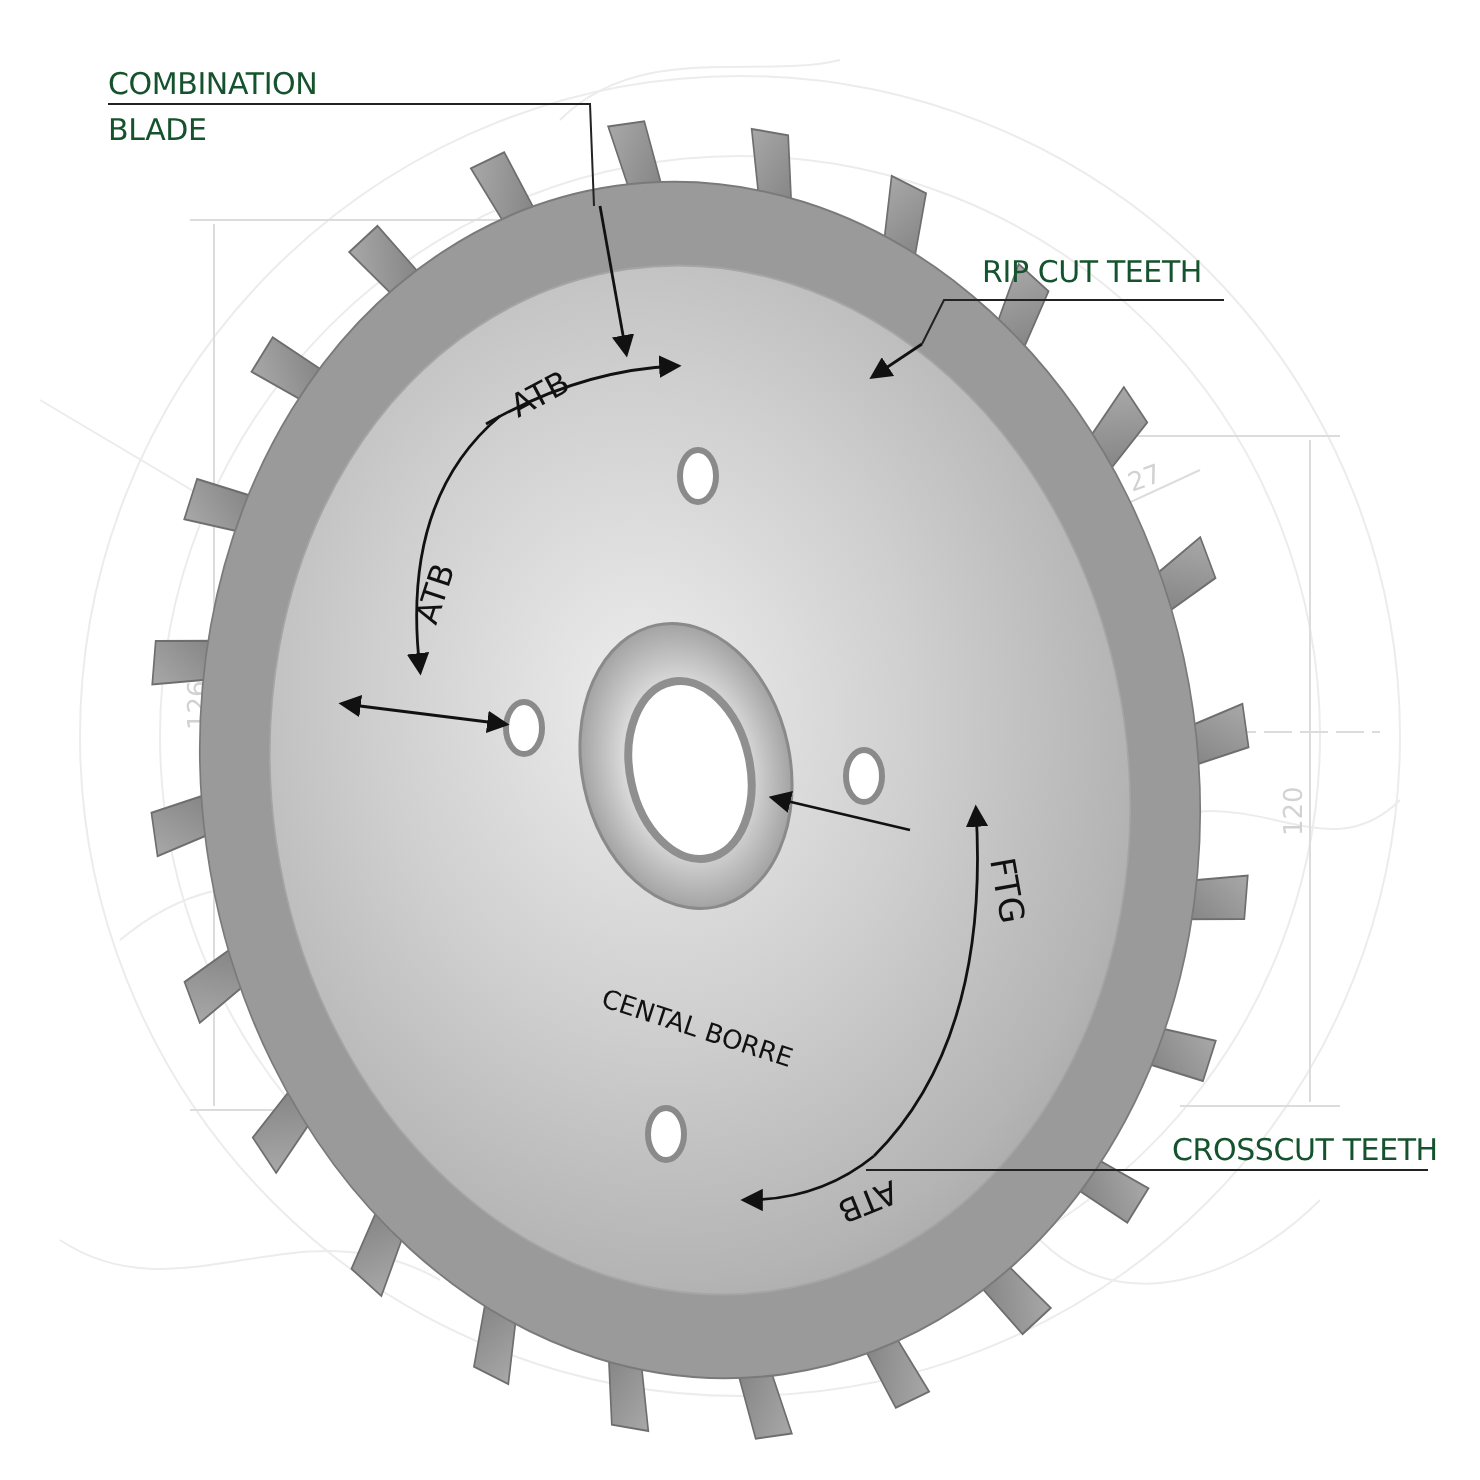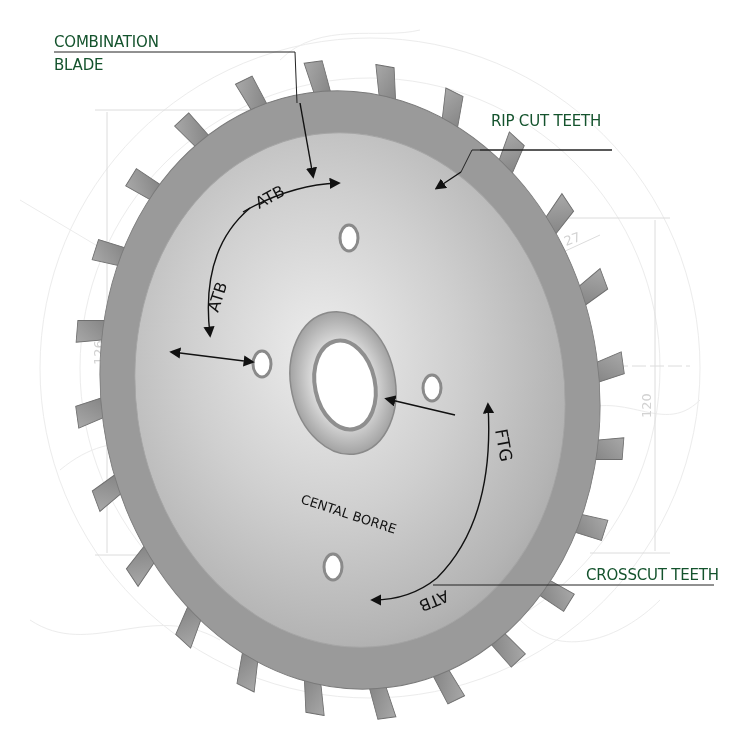--- a/index.html
+++ b/index.html
@@ -123,15 +123,15 @@
 
     <text class="bladetext" font-size="16" transform="translate(259 209) rotate(-28)">ATB</text>
     <text class="bladetext" font-size="16" transform="translate(218 313) rotate(-72)">ATB</text>
     <text class="bladetext" font-size="17" transform="translate(495 430) rotate(80)">FTG</text>
     <text class="bladetext" font-size="16" transform="translate(446 590) rotate(158)">ATB</text>
     <text class="bladetext" font-size="13" transform="translate(300 503) rotate(18)">CENTAL BORRE</text>
   </svg>
 
   <div class="callout" style="left:54px; top:35px;">COMBINATION</div>
   <div class="callout" style="left:54px; top:58px;text-align:center;">BLADE</div>
-  <div class="callout" style="left:491px; top:114px;">RIP CUT TEETH</div>
+  <div class="callout" style="left:491px; top:129px;">RIP CUT TEETH</div>
   <div class="callout" style="left:573px; top:568px;margin-left:13px;">CROSSCUT TEETH</div>
 </div>
 
 </body></html>

